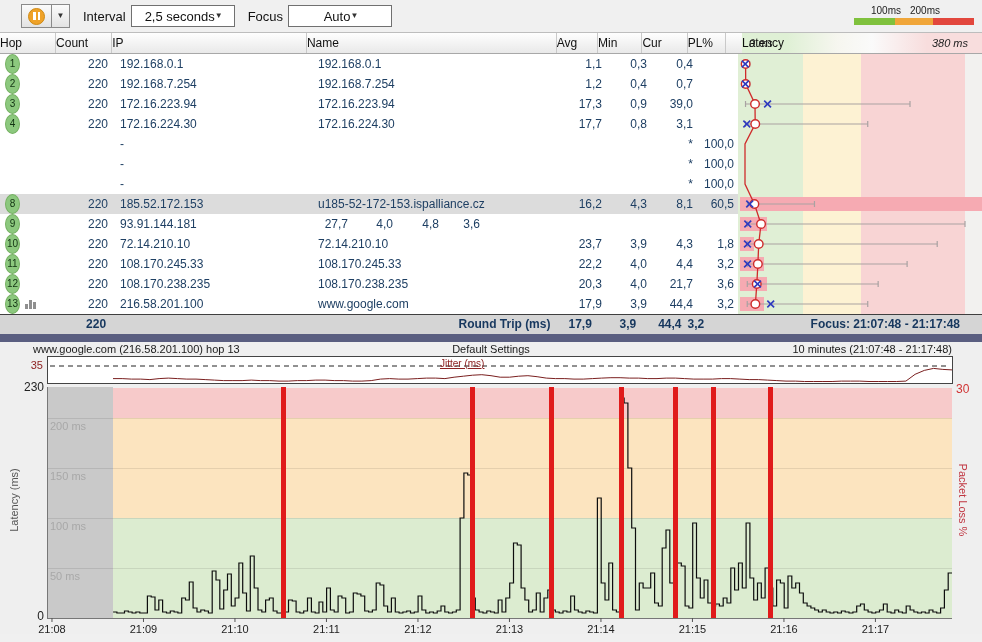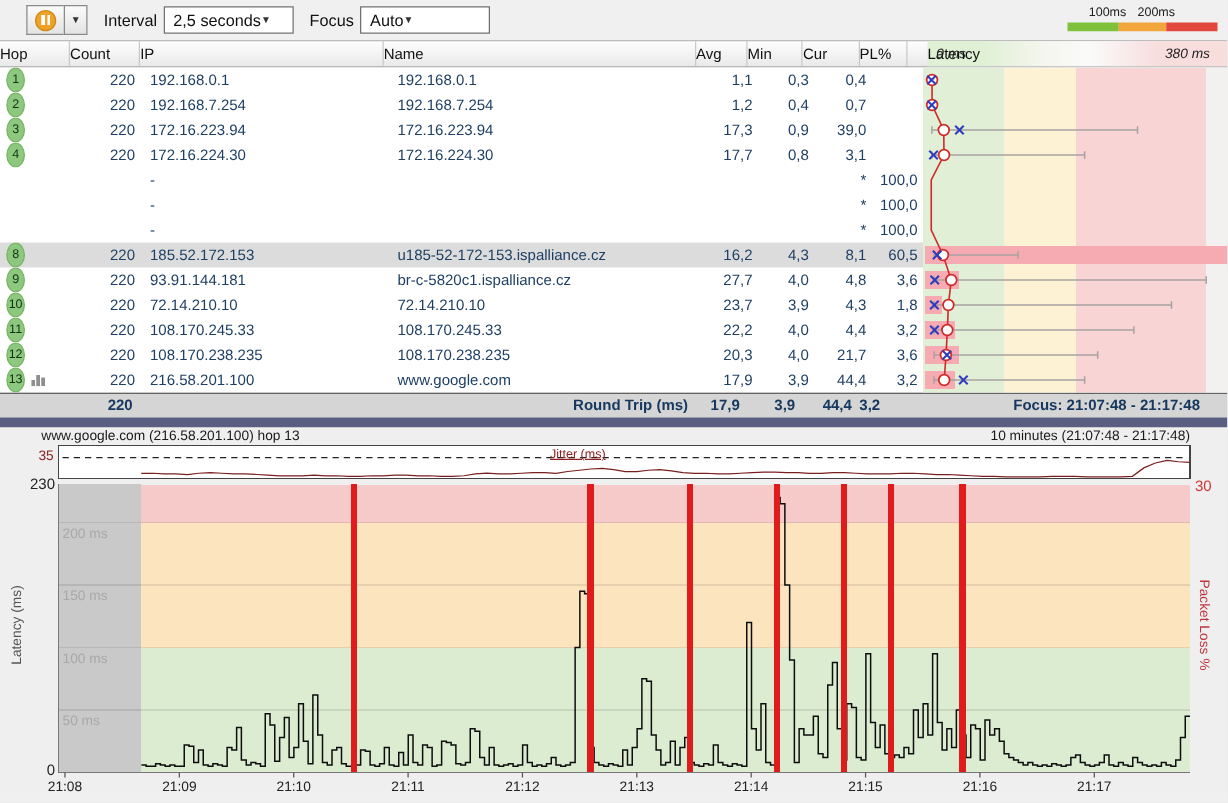--- a/index.html
+++ b/index.html
@@ -10,21 +10,21 @@
   .toolbar { height: 32px; display: flex; align-items: center; padding-left: 8px; background: #f0f0f0; }
   .address-box { width: 480px; height: 23px; background: #fff; border: 1px solid #9aa0a6; line-height: 21px; padding-left: 8px; font-size: 13px; white-space: nowrap; overflow: hidden; }
   .address-box .host { font-weight: bold; }
   .btn { height: 24px; border: 1px solid #8a8a8a; background: linear-gradient(#fbfbfb, #e3e3e3); display: flex; align-items: center; justify-content: center; cursor: pointer; }
   .btn.pause { width: 30px; margin-left: 13px; border-right: none; }
   .btn.dropbtn { width: 19px; }
   .pcirc { width: 17px; height: 17px; border-radius: 50%; background: #efa228; border: 1px solid #cf8a14; display: flex; align-items: center; justify-content: center; gap: 2px; }
   .pcirc i { display: block; width: 2.5px; height: 8px; background: #fff; }
   .caret { font-size: 8px; color: #333; line-height: 1; }
   .lbl { margin-left: 13px; margin-right: 5px; font-size: 13px; }
-  .select { width: 104px; height: 22px; border: 1px solid #707070; background: #fff; display: flex; align-items: center; justify-content: flex-start; padding: 0 5px 0 7px; font-size: 13px; cursor: pointer; white-space: nowrap; }
+  .select { width: 104px; height: 22px; border: 1px solid #707070; background: #fff; display: flex; align-items: center; justify-content: center; padding: 0 5px 0 7px; font-size: 13px; cursor: pointer; white-space: nowrap; }
   .legend { position: relative; width: 120px; height: 22px; margin-left: auto; margin-right: 8px; }
   .legend .ll { position: absolute; top: 0; font-size: 10px; color: #222; }
   .legend .ll.l100 { left: 17px; }
   .legend .ll.l200 { left: 56px; }
   .legend-bar { position: absolute; left: 0; bottom: 2px; width: 120px; height: 7px; display: flex; }
   .legend-bar i { display: block; height: 100%; }
 
   
   .grid-header { height: 22px; display: flex; background: linear-gradient(#fefefe, #e9e9e9); border-top: 1px solid #bdbdbd; border-bottom: 1px solid #a8a8a8; font-size: 12px; color: #111; }
   .grid-header .h { line-height: 20px; text-align: left; border-right: 1px solid #c9c9c9; height: 100%; }
@@ -215,21 +215,20 @@
         <span class="c-min num">4,3</span>
         <span class="c-cur num">8,1</span>
         <span class="c-pl">60,5</span>
       </div>
       <div class="trow">
         <span class="c-hop">
           <span class="badge">9</span>
         </span>
         <span class="c-count num">220</span>
         <span class="c-ip">93.91.144.181</span>
-        <span class="c-name">br-c-5820c1.ispalliance.cz</span>
         <span class="c-avg num">27,7</span>
         <span class="c-min num">4,0</span>
         <span class="c-cur num">4,8</span>
         <span class="c-pl">3,6</span>
       </div>
       <div class="trow">
         <span class="c-hop">
           <span class="badge">10</span>
         </span>
         <span class="c-count num">220</span>
@@ -366,20 +365,21 @@
     <span class="c-cur num">44,4</span>
     <span class="c-pl">3,2</span>
     <span class="c-lat">Focus: 21:07:48 - 21:17:48</span>
   </div>
 
   <div class="splitter"></div>
 
   <div class="panel">
     <div class="panel-header">
       <span class="ph-left">www.google.com (216.58.201.100) hop 13</span>
+      <span class="ph-center">Default Settings</span>
       <span class="ph-right">10 minutes (21:07:48 - 21:17:48)</span>
     </div>
     <svg id="chartSvg" width="982" height="286">
         <rect x="47" y="0" width="905" height="27" fill="#fff" stroke="#444" stroke-width="1" shape-rendering="crispEdges"></rect>
         <line x1="50" y1="10" x2="949" y2="10" stroke="#222" stroke-width="1" stroke-dasharray="5 4"></line>
         <path d="M113.0 22.6 L122.2 22.6 L131.4 23.1 L140.7 23.1 L149.9 23.6 L159.1 22.6 L168.3 22.1 L177.5 22.6 L186.8 23.1 L196.0 23.1 L205.2 23.6 L214.4 24.1 L223.6 24.6 L232.9 24.6 L242.1 24.6 L251.3 24.1 L260.5 24.6 L269.7 24.6 L279.0 25.1 L288.2 25.1 L297.4 24.6 L306.6 24.6 L315.8 24.1 L325.1 24.1 L334.3 24.6 L343.5 24.6 L352.7 25.1 L361.9 25.1 L371.2 24.6 L380.4 23.1 L389.6 22.6 L398.8 23.1 L408.0 23.1 L417.3 22.6 L426.5 22.1 L435.7 22.1 L444.9 22.6 L454.1 21.2 L463.4 20.2 L472.6 19.2 L481.8 18.7 L491.0 19.7 L500.2 21.2 L509.5 21.2 L518.7 20.2 L527.9 19.7 L537.1 20.7 L546.3 22.1 L555.5 22.6 L564.8 22.6 L574.0 23.1 L583.2 23.1 L592.4 22.6 L601.6 22.1 L610.9 21.7 L620.1 21.7 L629.3 22.1 L638.5 22.1 L647.7 22.6 L657.0 22.6 L666.2 22.1 L675.4 22.1 L684.6 22.6 L693.8 23.1 L703.1 23.1 L712.3 23.1 L721.5 22.6 L730.7 22.6 L739.9 23.1 L749.2 23.6 L758.4 23.6 L767.6 24.1 L776.8 24.6 L786.0 25.1 L795.3 25.1 L804.5 25.5 L813.7 25.5 L822.9 25.5 L832.1 25.5 L841.4 25.1 L850.6 25.1 L859.8 25.1 L869.0 25.5 L878.2 25.5 L887.5 25.5 L896.7 25.5 L905.9 25.1 L915.1 18.3 L924.3 14.4 L933.6 12.4 L942.8 13.4 L952.0 13.9 " fill="none" stroke="#7a1f1f" stroke-width="1"></path>
         <rect x="47" y="162" width="905" height="100" fill="#dcecd0" shape-rendering="crispEdges"></rect>
         <rect x="47" y="62" width="905" height="100" fill="#fce4bf" shape-rendering="crispEdges"></rect>
         <rect x="47" y="32" width="905" height="30" fill="#f7caca" shape-rendering="crispEdges"></rect>
         <rect x="47" y="31" width="66.065" height="231" fill="#c9c9c9" shape-rendering="crispEdges"></rect>

